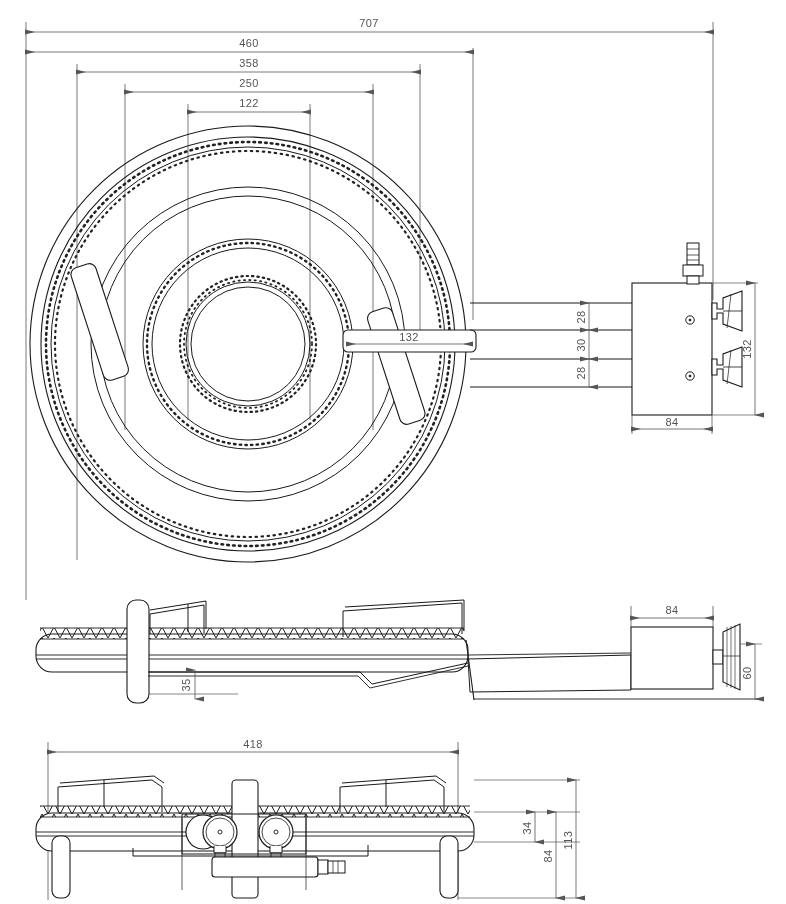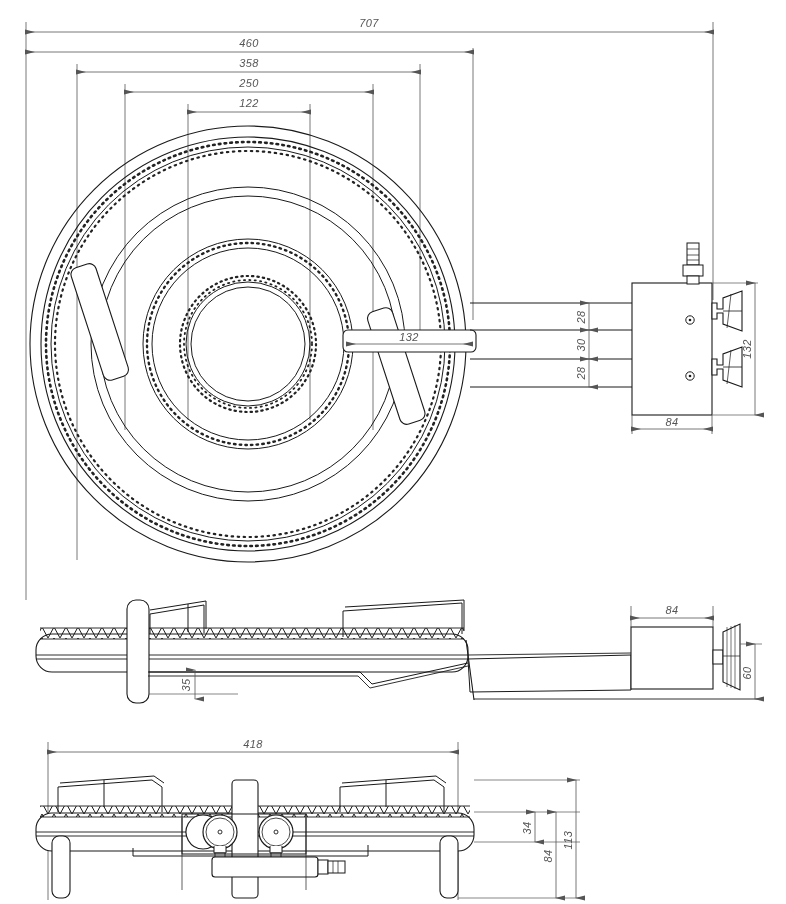--- a/index.html
+++ b/index.html
@@ -1,19 +1,19 @@
 <!DOCTYPE html>
 <html><head>
 <meta charset="utf-8">
 <title>Gas Burner Technical Drawing</title>
 <style>
   html,body{margin:0;padding:0;background:#ffffff;}
   body{width:786px;height:904px;overflow:hidden;
        font-family:"Liberation Sans", sans-serif;}
-  #sheet{position:relative;width:786px;height:805px;background:#fff;font-style:italic;}
+  #sheet{position:relative;width:786px;height:805px;background:#fff;}
   svg#dwg{position:absolute;left:0;top:0;width:786px;height:904px;display:block;}
   .dimtxt{font-family:"Liberation Sans", sans-serif;font-size:11px;fill:#555;letter-spacing:0.4px;}
   text{user-select:none;}
 </style>
 </head>
 <body>
 
 <div id="sheet">
 <svg id="dwg" viewBox="0 0 786 904" xmlns="http://www.w3.org/2000/svg">
   <defs>

